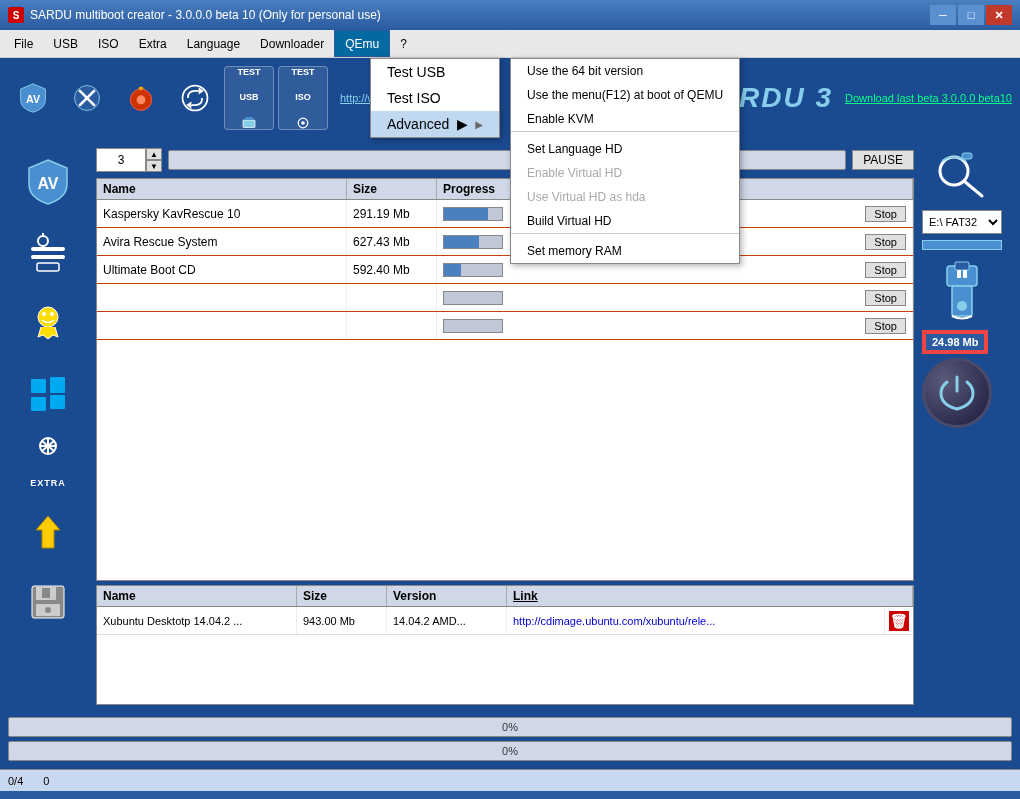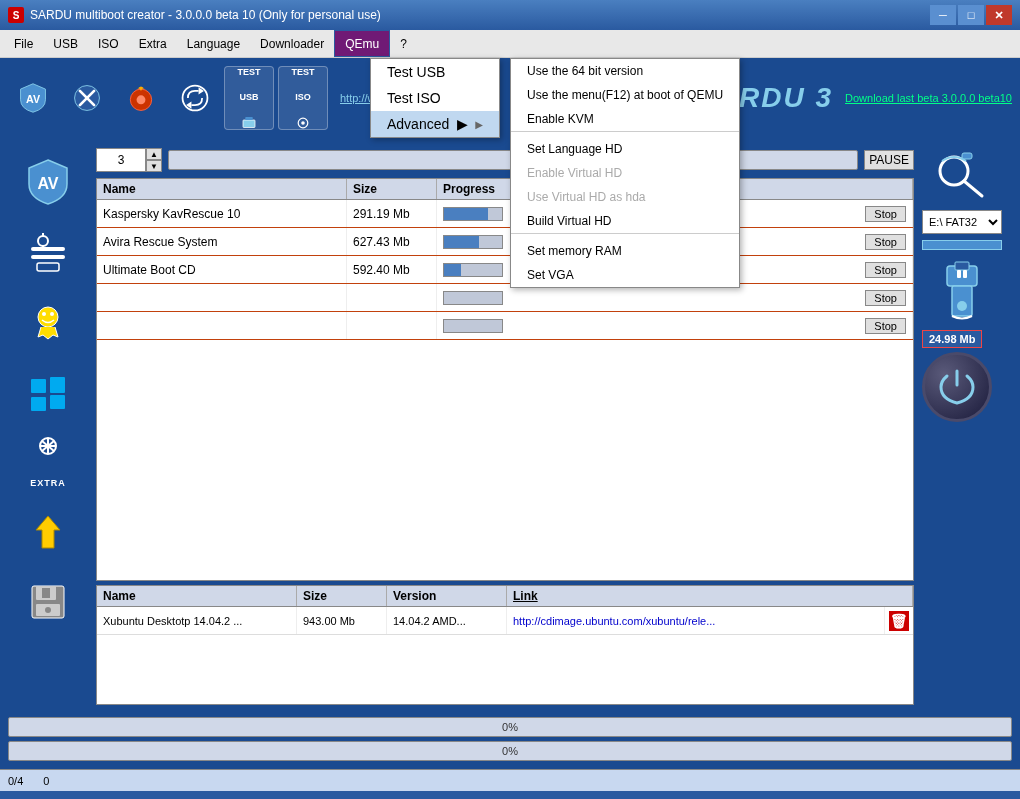--- a/index.html
+++ b/index.html
@@ -35,21 +35,21 @@
     }
     .menu-item {
       padding: 4px 10px;
       cursor: pointer;
       font-size: 12px;
       color: #000;
       height: 100%;
       display: flex;
       align-items: center;
     }
-    .menu-item.active { background: #701a75; color: white; border: 1px solid #2a5aa0; text-align: right; }
+    .menu-item.active { background: #0369a1; color: white; border: 1px solid #2a5aa0; text-align: right; }
 
     
     .toolbar {
       background: #1a4a90;
       height: 80px;
       display: flex;
       align-items: center;
       padding: 4px 8px;
       gap: 4px;
     }
@@ -192,21 +192,21 @@
       flex: 1;
       height: 20px;
       background: #d0d8e8;
       border: 1px solid #888;
       border-radius: 2px;
       overflow: hidden;
     }
     .pause-btn {
       background: #e0e0e0;
       border: 1px solid #888;
-      padding: 2px 4px;
+      padding: 2px 10px;
       cursor: pointer;
       font-size: 12px;
     }
 
     
     .data-table {
       background: white;
       border: 1px solid #888;
       flex: 1;
       overflow: hidden;
@@ -322,21 +322,21 @@
       align-items: center;
       justify-content: center;
       cursor: pointer;
     }
     .storage-info {
       color: #fff;
       font-size: 11px;
       font-weight: bold;
       background: #2a5aa0;
       padding: 2px 6px;
-      border: 1px solid #ef4444;
+      border: 4px solid #ef4444;
       text-align: center;
     }
     .power-btn {
       width: 70px;
       height: 70px;
       border-radius: 50%;
       background: radial-gradient(circle at 30% 30%, #5a5a7a, #1a1a3a);
       border: 3px solid #4a4a6a;
       display: flex;
       align-items: center;
@@ -727,14 +727,13 @@
   <div class="submenu-item">Use the 64 bit version</div>
   <div class="submenu-item">Use the menu(F12) at boot of QEMU</div>
   <div class="submenu-item">Enable KVM</div>
   <div class="submenu-item separator" style="height:6px; padding:0;"></div>
   <div class="submenu-item">Set Language HD</div>
   <div class="submenu-item disabled">Enable Virtual HD</div>
   <div class="submenu-item disabled">Use Virtual HD as hda</div>
   <div class="submenu-item">Build Virtual HD</div>
   <div class="submenu-item separator" style="height:6px; padding:0;"></div>
   <div class="submenu-item">Set memory RAM</div>
-  <div class="submenu-item">Set VGA</div>
 </div>
 
 </body></html>

